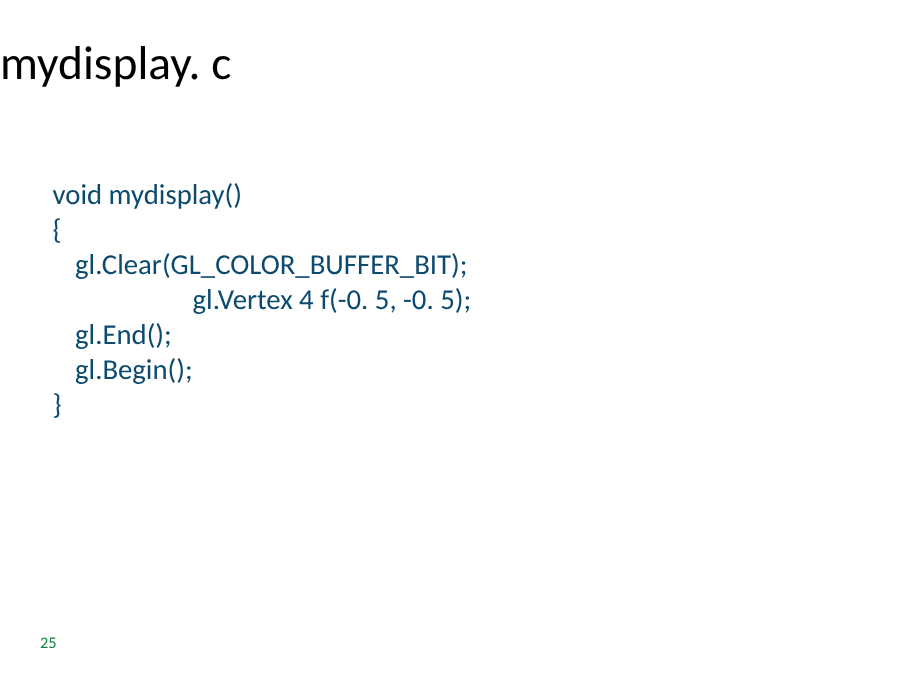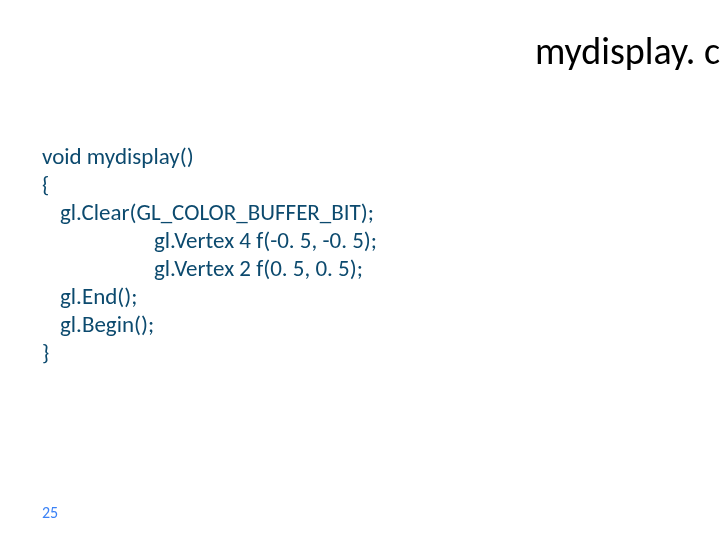--- a/index.html
+++ b/index.html
@@ -9,21 +9,21 @@
     }
     body {
       width: 720px;
       height: 540px;
       background: #ffffff;
       font-family: Calibri, Arial, sans-serif;
       position: relative;
       overflow: hidden;
     }
     .slide-title {
-      text-align: right;
+      text-align: left;
       font-size: 38px;
       color: #000000;
       font-weight: normal;
       padding-top: 28px;
       padding-bottom: 20px;
     }
     .code-block {
       padding-left: 42px;
       padding-top: 48px;
       font-size: 23px;
@@ -35,34 +35,33 @@
     }
     .indent-1 {
       padding-left: 18px;
     }
     .indent-2 {
       padding-left: 112px;
     }
     .page-number {
       position: absolute;
       bottom: 18px;
-      left: 42px;
-      font-size: 16px;
-      color: #3b82f6;
+      left: 32px;
+      font-size: 13px;
+      color: #15803d;
     }
   </style>
 </head>
 <body>
 
 <div class="slide-title">mydisplay. c</div>
 
 <div class="code-block">
   <div class="code-line">void mydisplay()</div>
   <div class="code-line">{</div>
   <div class="code-line indent-1">gl.Clear(GL_COLOR_BUFFER_BIT);</div>
   <div class="code-line indent-2">gl.Vertex 4 f(-0. 5, -0. 5);</div>
-  <div class="code-line indent-2">gl.Vertex 2 f(0. 5, 0. 5);</div>
   <div class="code-line indent-1">gl.End();</div>
   <div class="code-line indent-1">gl.Begin();</div>
   <div class="code-line">}</div>
 </div>
 
 <div class="page-number">25</div>
 
 </body></html>

